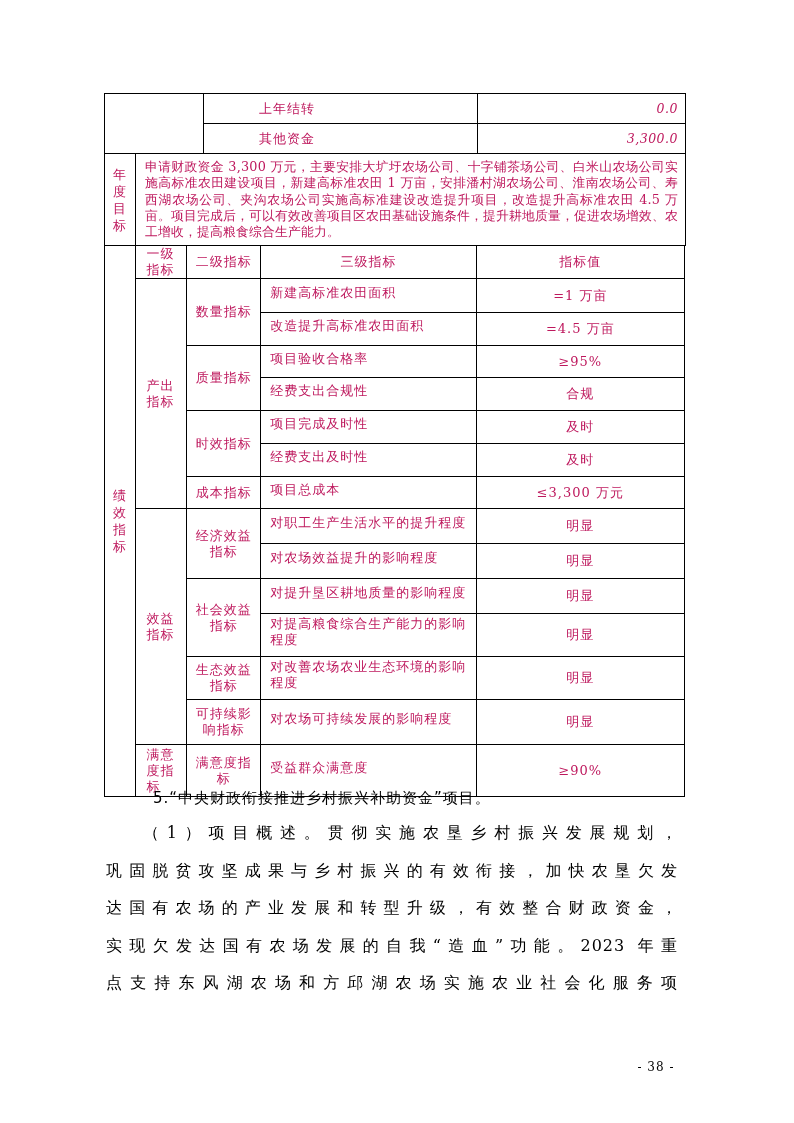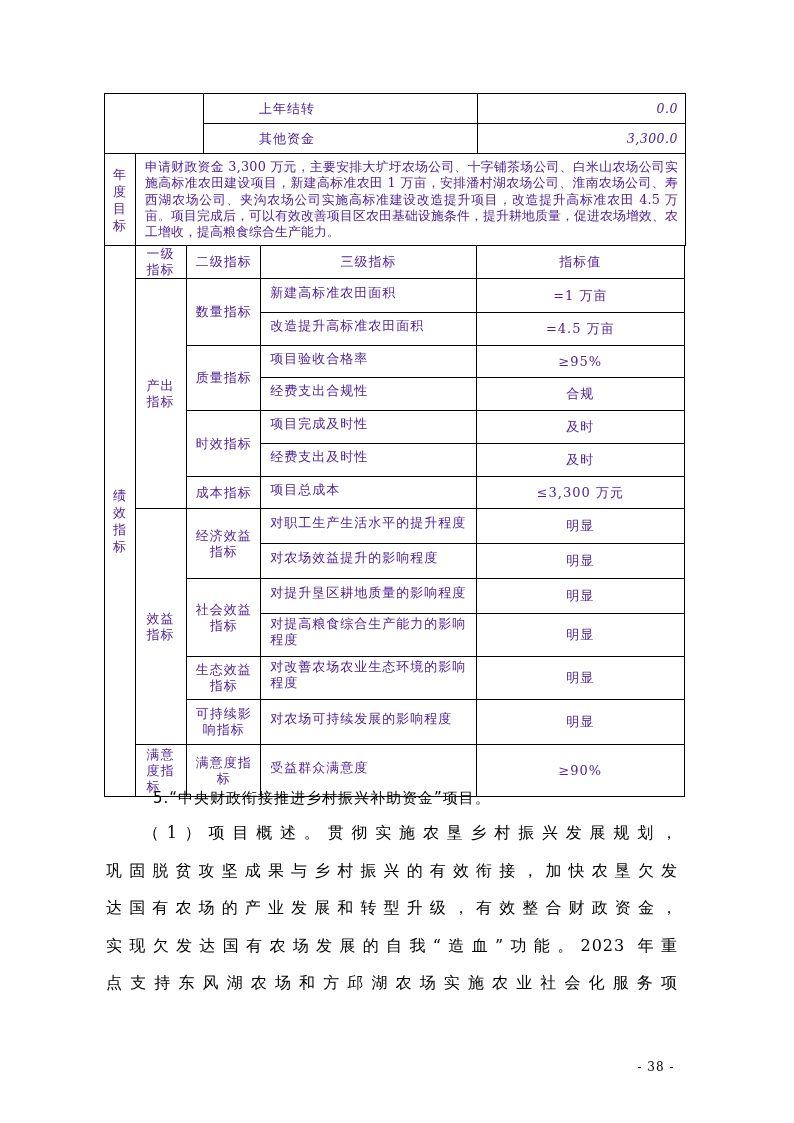--- a/index.html
+++ b/index.html
@@ -5,21 +5,21 @@
   * { margin:0; padding:0; box-sizing:border-box; }
   html,body { background:#ffffff; }
   .page {
     position:relative; width:794px; height:1123px; background:#fff;
     font-family:"DejaVu Serif","Liberation Serif",serif; color:#000; overflow:hidden;
   }
   .tbl-wrap { position:absolute; left:104px; top:93px; width:581px; }
   table { border-collapse:collapse; table-layout:fixed; width:581px; }
   td {
     border:1px solid #000; font-size:13px; letter-spacing:1px;
-    vertical-align:middle; word-break:break-all; line-height:16px; color:#4c1d95;
+    vertical-align:middle; word-break:break-all; line-height:16px; color:#be185d;
   }
   .tblB, .tblC { margin-top:-1px; }
   .lbl-cell  { text-align:left; padding-left:55px; }
   .num-cell  { text-align:right; padding-right:7px; font-size:12.5px; letter-spacing:0.5px;font-style:italic; }
   .vert { display:block; width:15px; margin:0 auto; text-align:center; line-height:17px; }
   .goal-text {
     padding:5px 7px 5px 9px; text-align:justify; line-height:16.3px;
     font-size:12.8px; letter-spacing:0.2px;
   }
   .c  { text-align:center; }

